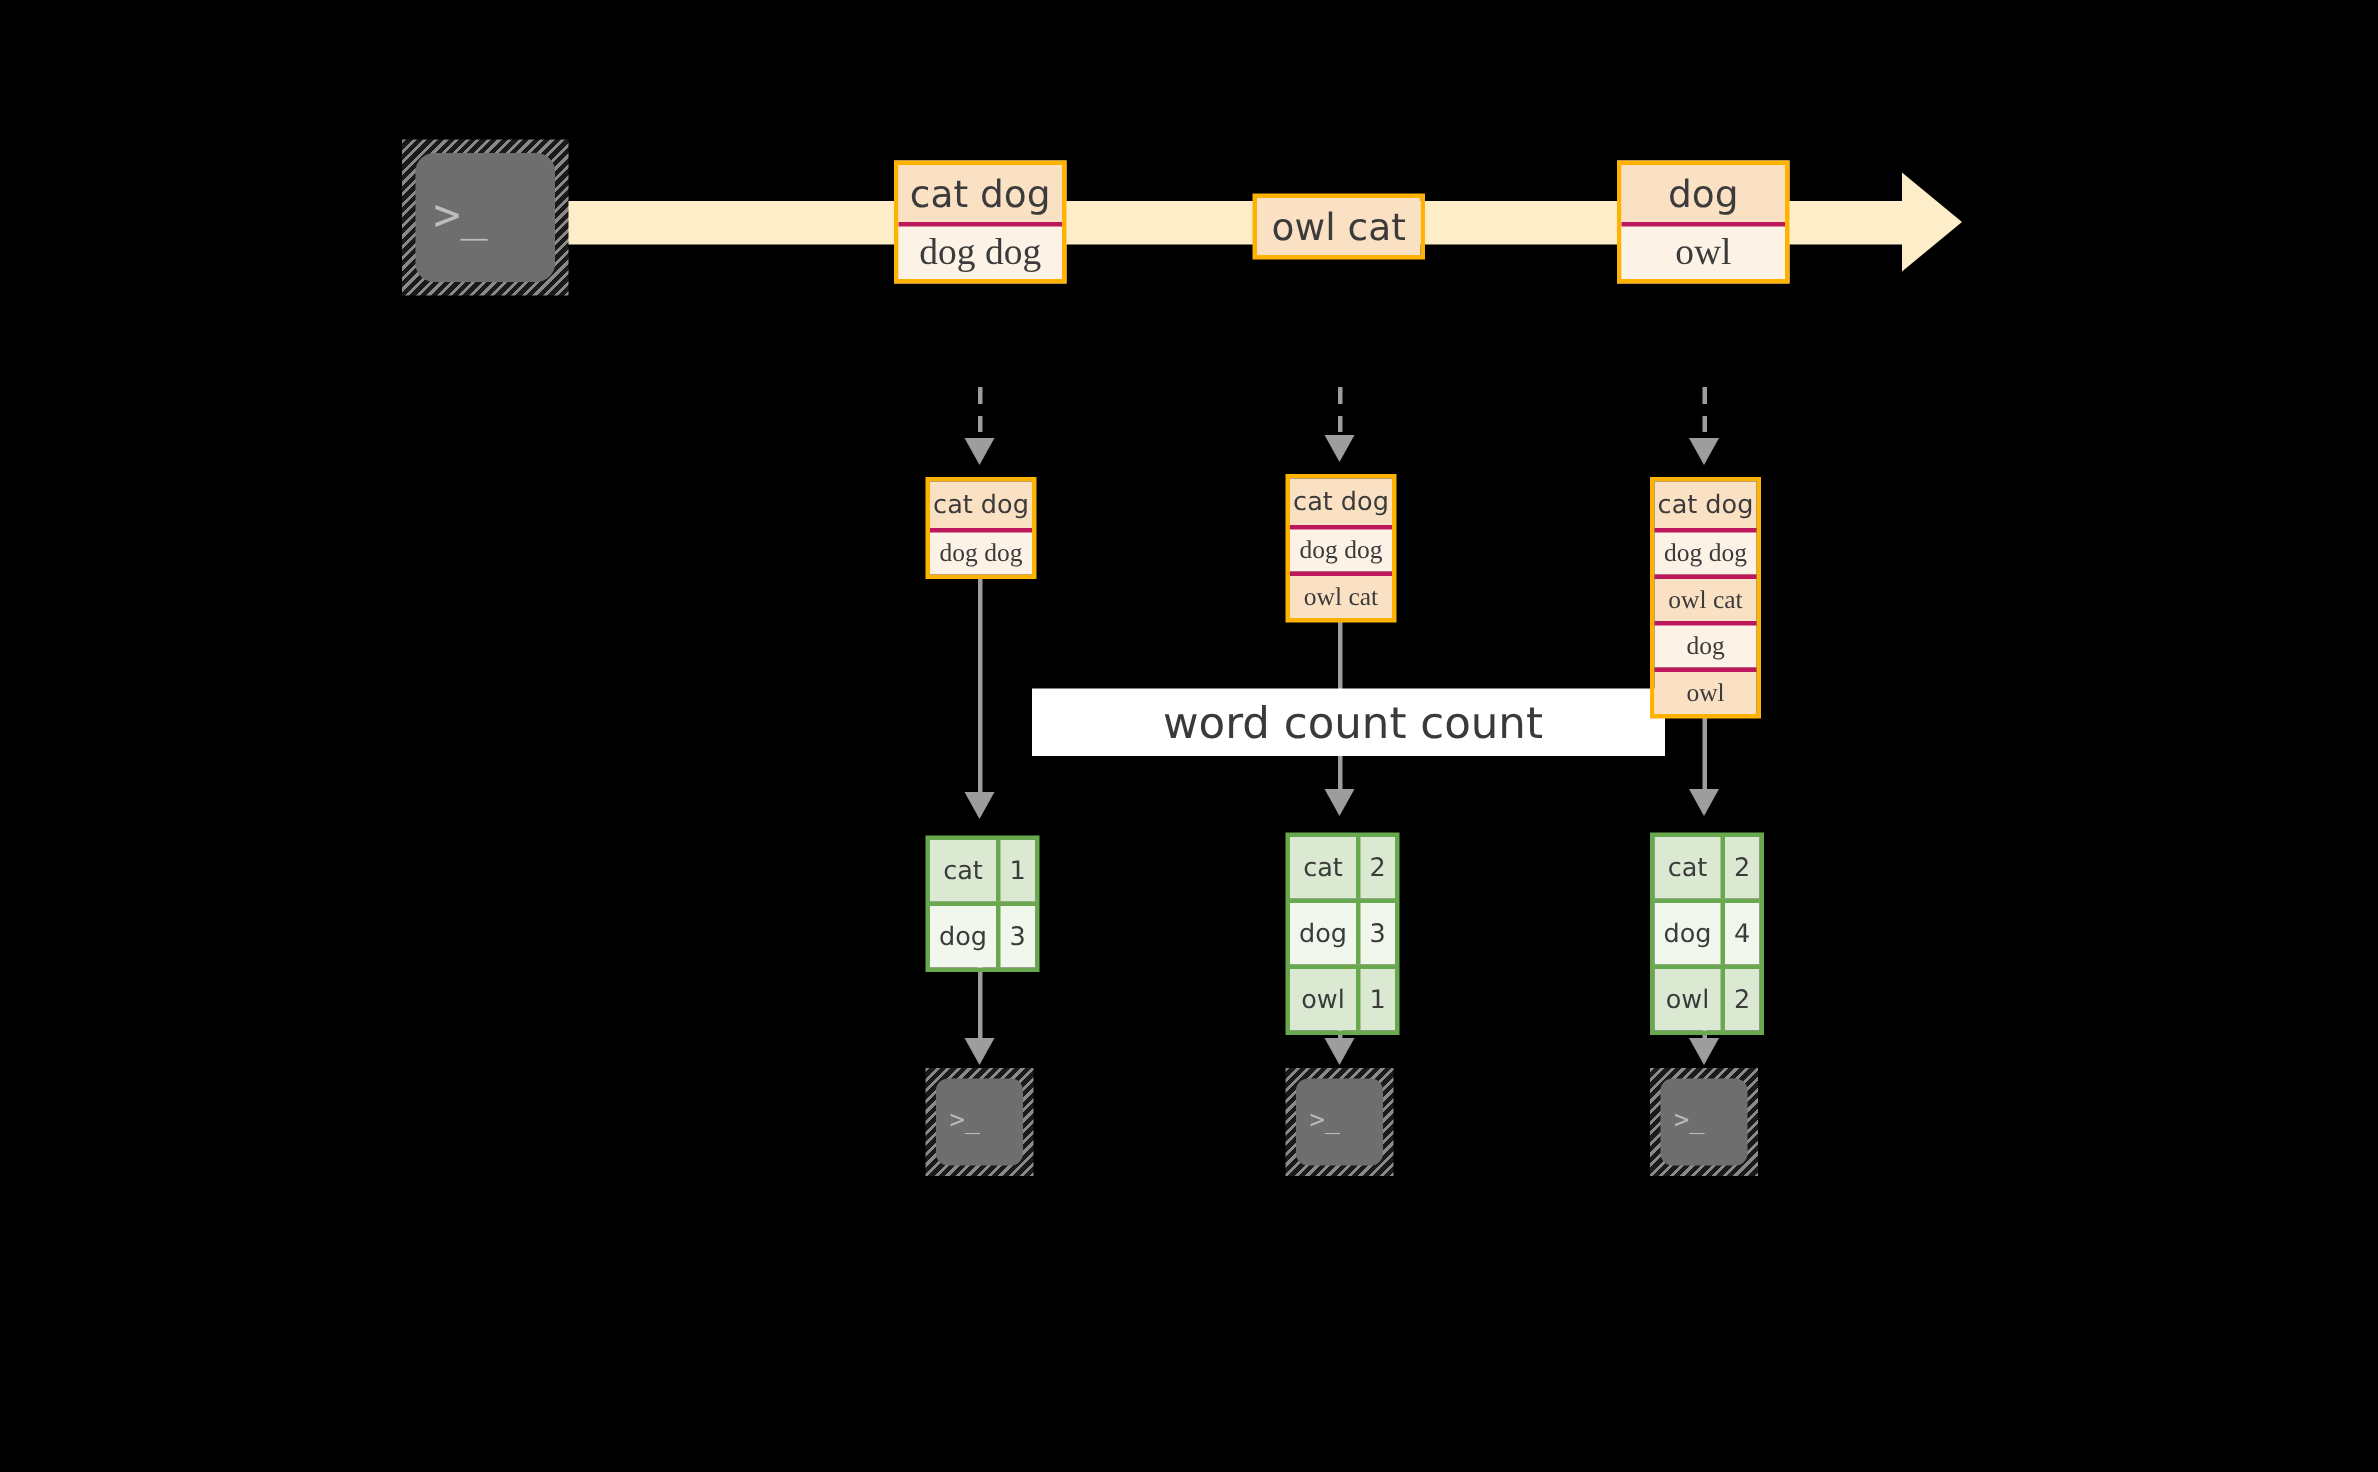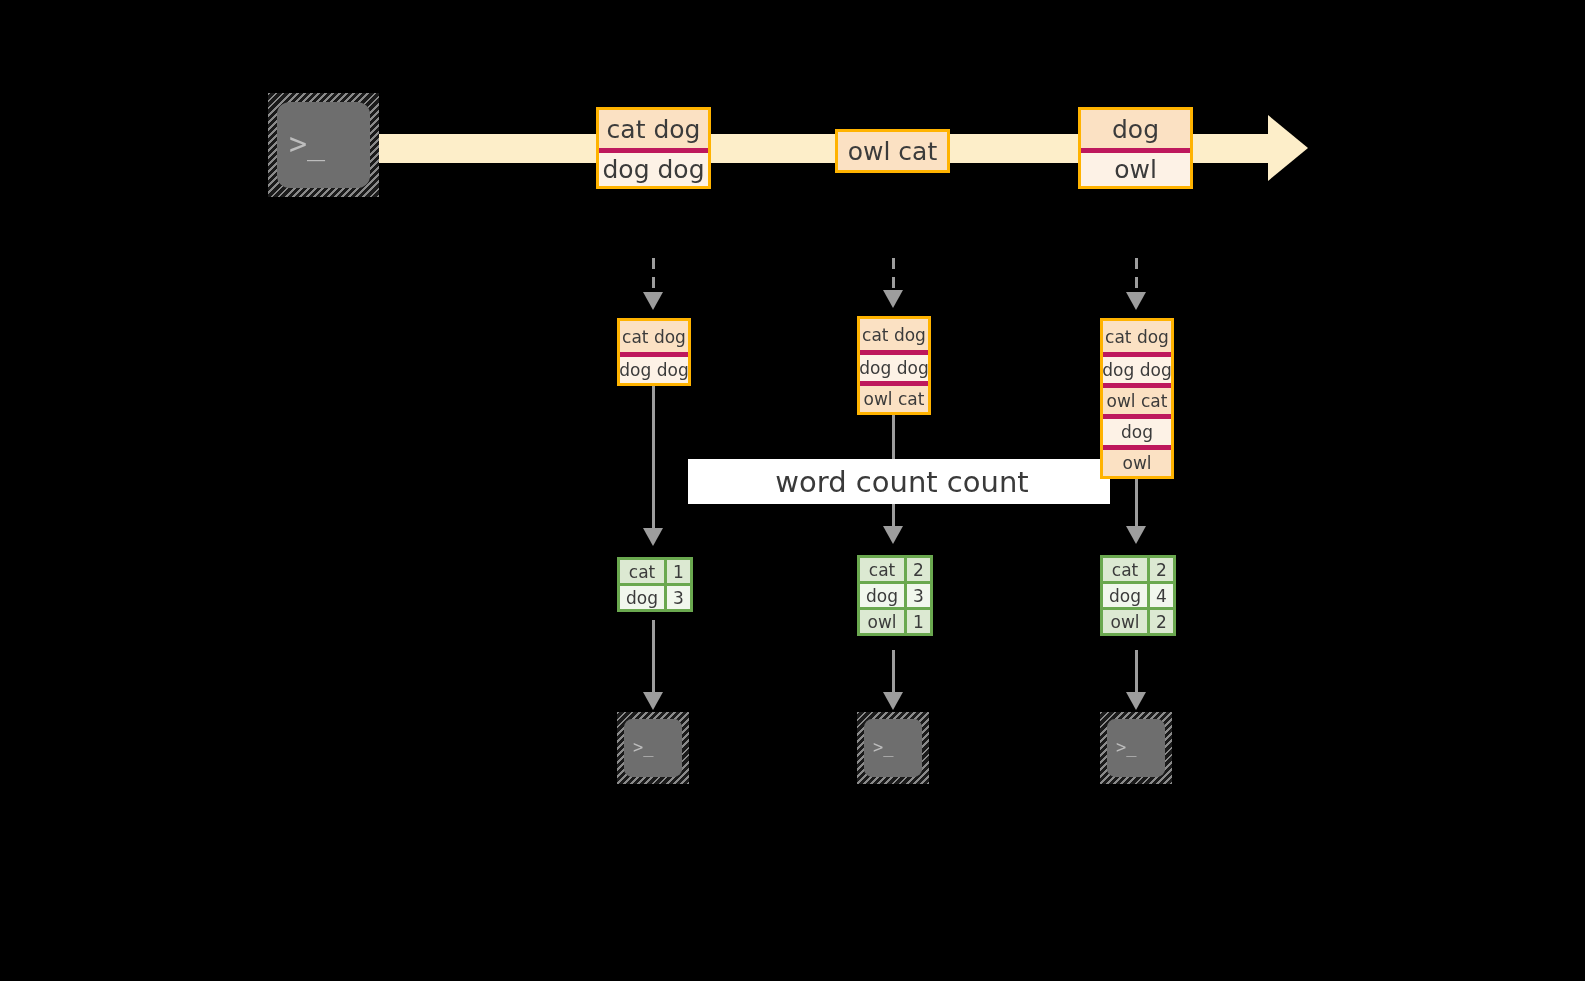--- a/index.html
+++ b/index.html
@@ -78,21 +78,21 @@
   .rec-row {
     box-sizing: border-box;
     display: flex;
     align-items: center;
     justify-content: center;
     color: #3b3b3b;
     white-space: nowrap;
   }
   .rec-row.odd  { background: #fbe1c3; }
   .rec-row.even { background: #fdf2e6; }
-  .rec-row + .rec-row { border-top: 5px solid #be185d; }
+  .rec-row + .rec-row { border-top: 3px solid #be185d; font-family: Liberation Serif, serif; }
 
   .rec-big .rec-row { height: 38px; font-size: 25px; }
   .rec-b1 { left: 596px; top: 107px; width: 115px; }
   .rec-b2 { left: 835px; top: 129px; width: 115px; }
   .rec-b3 { left: 1078px; top: 107px; width: 115px; }
 
   
   .stack {
     position: absolute;
     border: 3px solid #ffb300;
@@ -113,21 +113,21 @@
   }
   .grow { display: flex; box-sizing: border-box; }
   .grow + .grow { border-top: 3px solid #6aa84f; }
   .grow.odd  { background: #dce9d2; }
   .grow.even { background: #f1f7ed; }
   .gcell {
     box-sizing: border-box;
     display: flex;
     align-items: center;
     justify-content: center;
-    height: 23px;
+    height: 41px;
     font-size: 17px;
     color: #3b3b3b;
     white-space: nowrap;
   }
   .gcell-word { width: 44px; }
   .gcell-count { width: 26px; border-left: 3px solid #6aa84f; }
   .gt1 { left: 617px; top: 557px; }
   .gt2 { left: 857px; top: 555px; }
   .gt3 { left: 1100px; top: 555px; }
 

